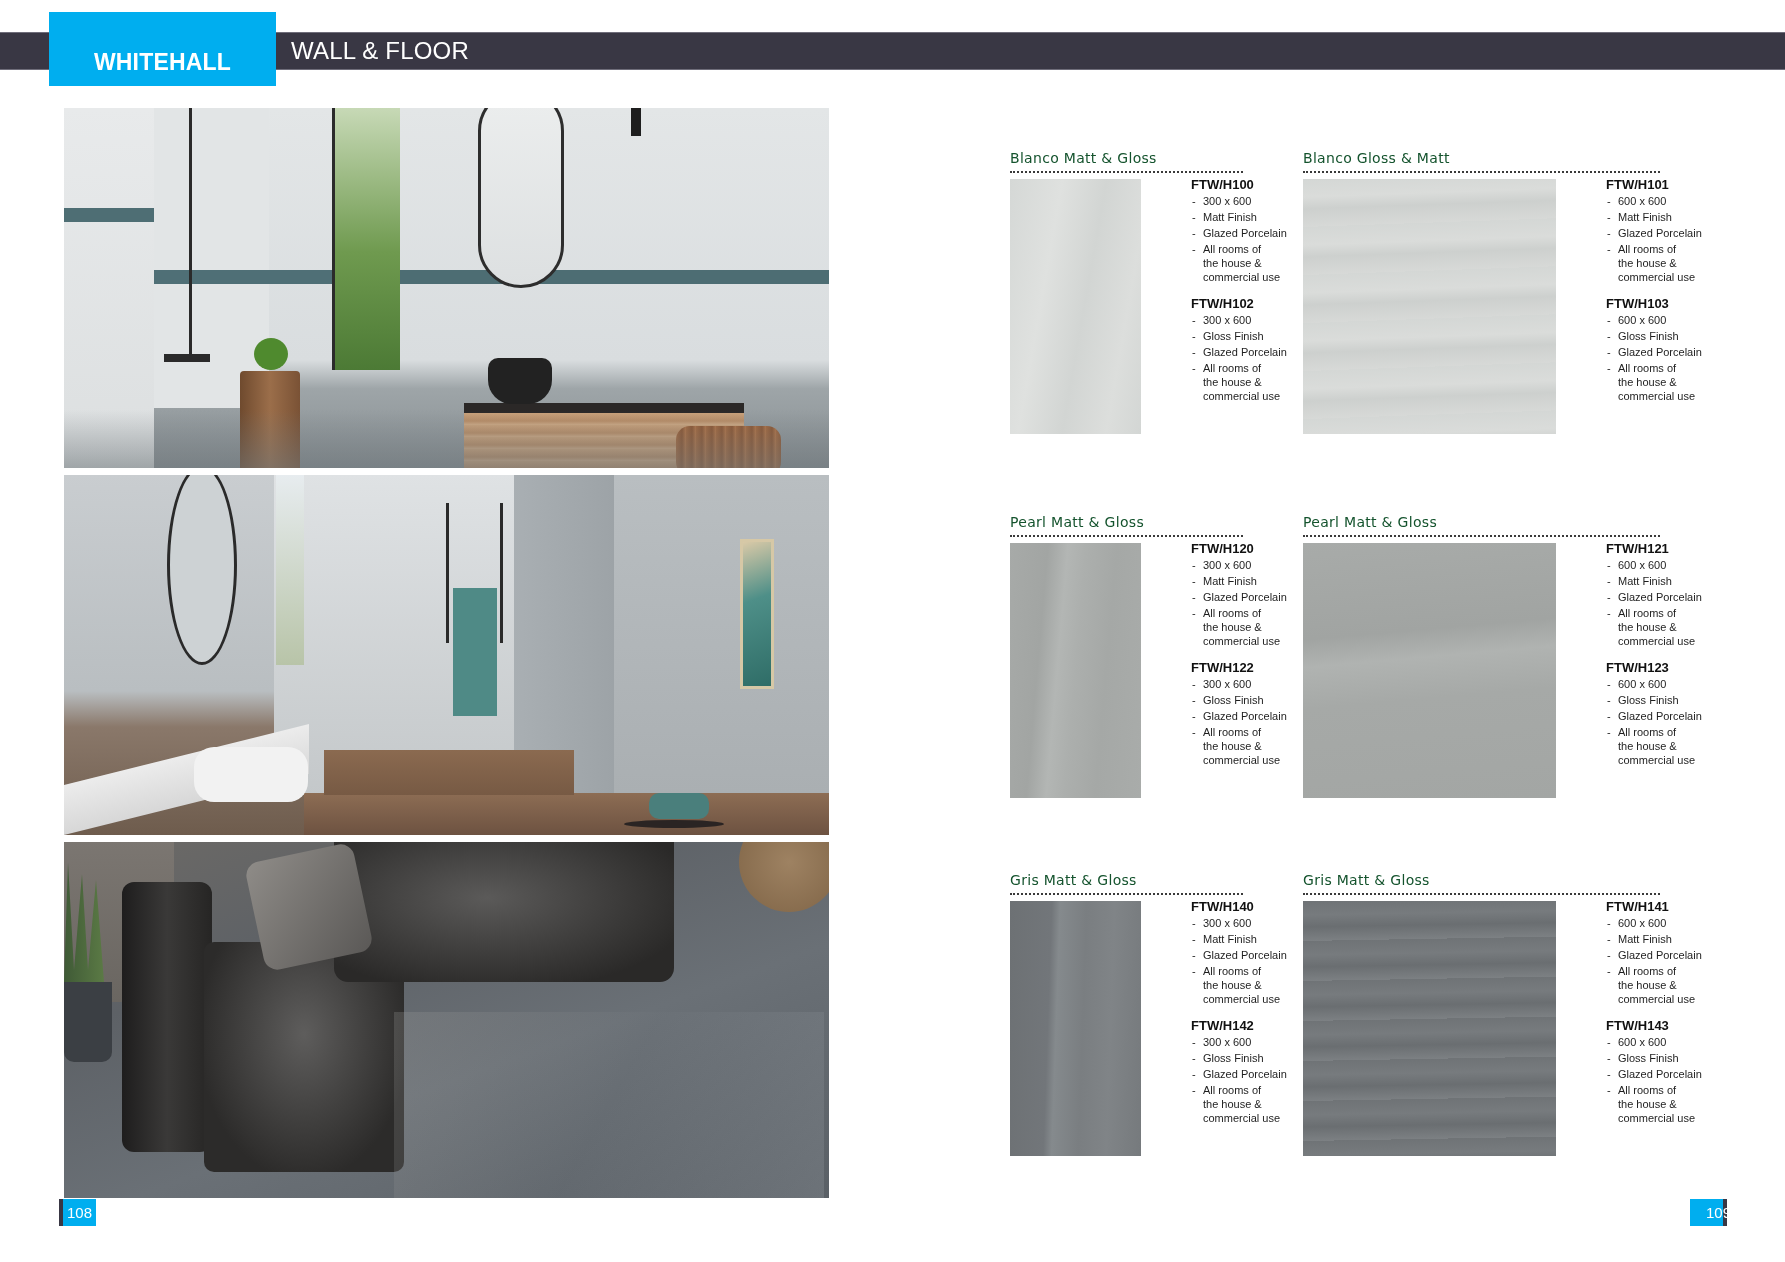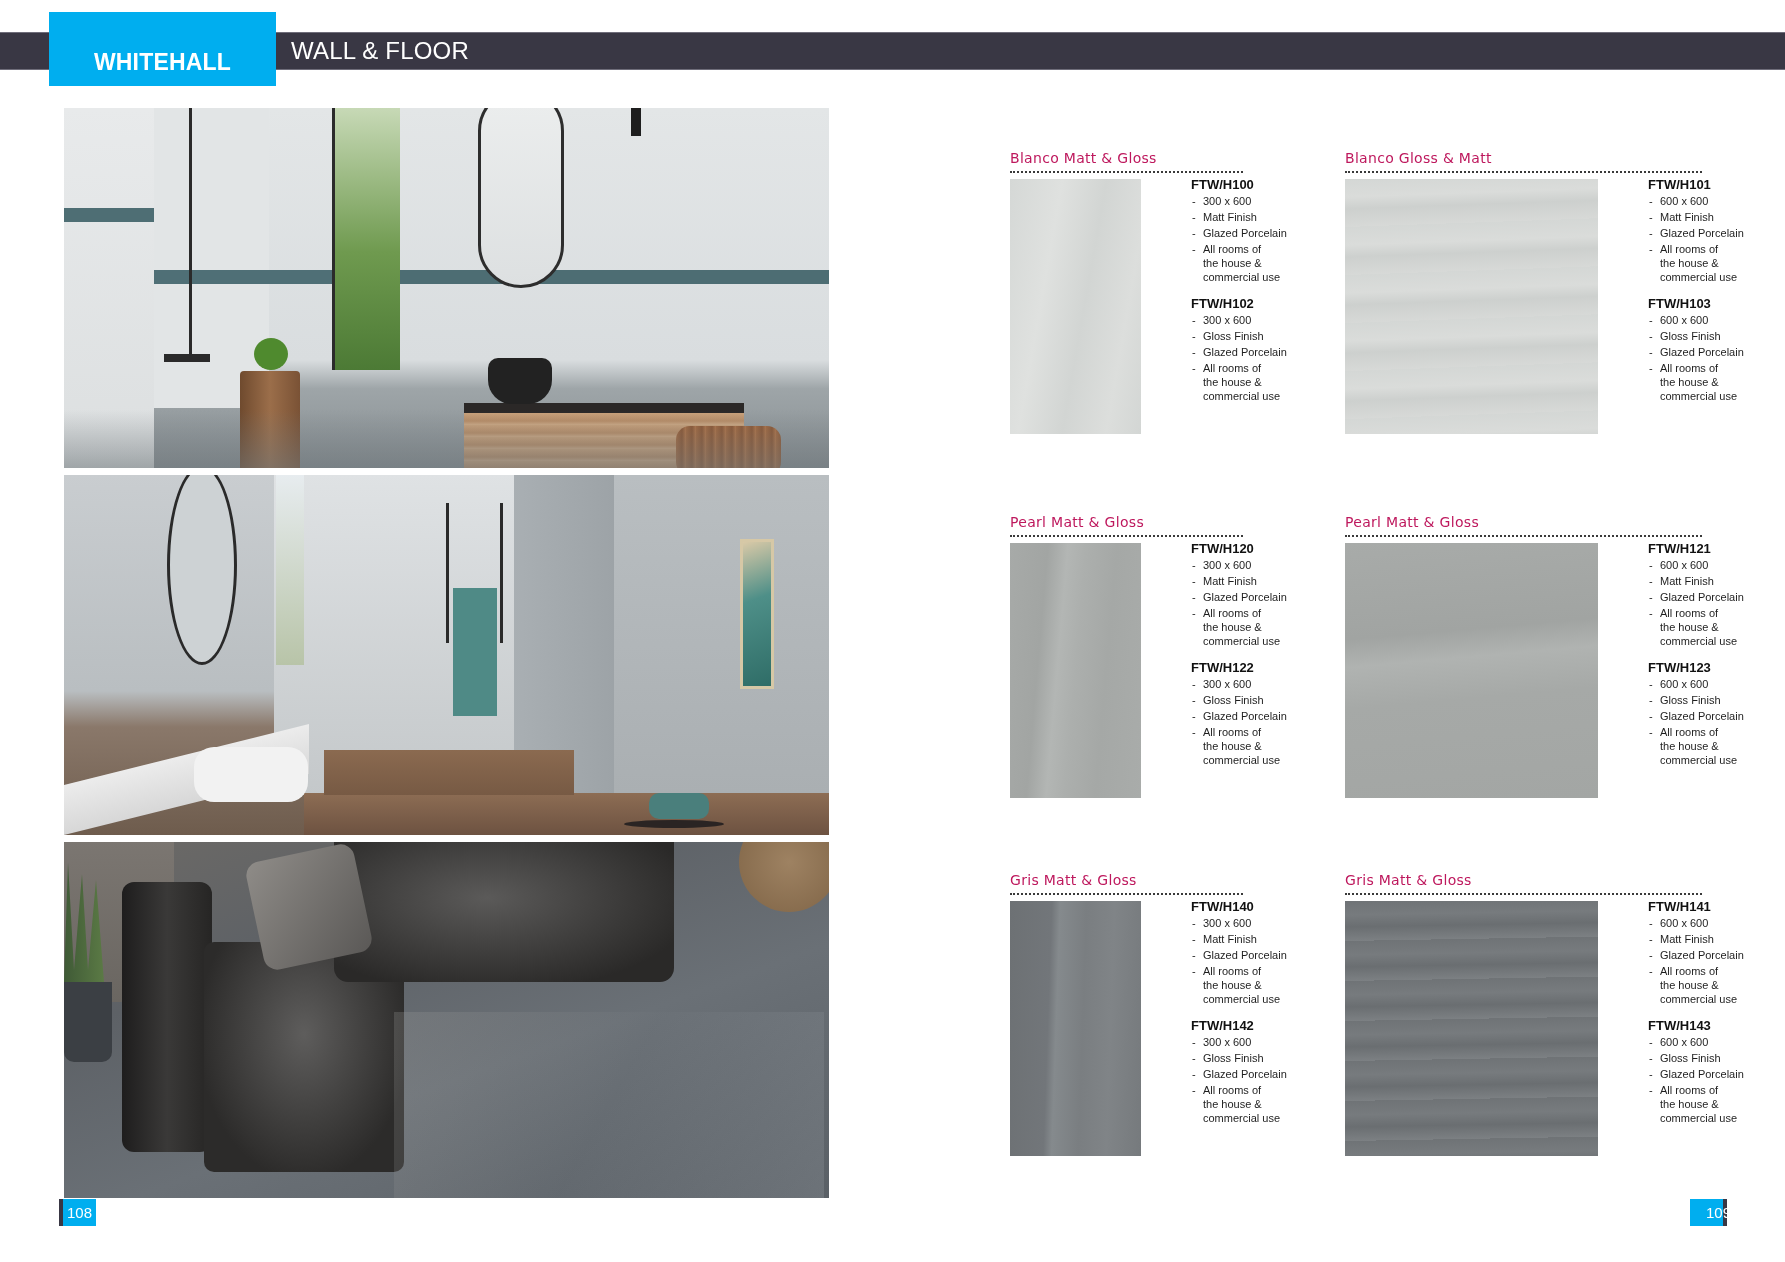--- a/index.html
+++ b/index.html
@@ -19,36 +19,36 @@
   #photo2 { top: 475px; height: 360px; background: linear-gradient(180deg, #c9cdd0 0%, #b9bec1 60%, #8a786a 70%, #6e5c4d 100%); }
   #photo3 { top: 842px; height: 356px; background: linear-gradient(160deg, #6d6a66 0%, #5d6166 30%, #6a7076 60%, #5a6066 100%); }
 
   
   .page-num { position: absolute; top: 1199px; height: 27px; background: #00aeef; color: #ffffff; font-family: "Liberation Sans", sans-serif; font-size: 15px; display: flex; align-items: center; justify-content: center; }
   #page-left { left: 59px; width: 37px; border-left: 4px solid #393744; }
   #page-right { left: 1690px; width: 37px; border-right: 4px solid #393744; padding-left: 24px; }
 
   
   .group { position: absolute; }
-  .group-title { font-family: "DejaVu Sans", sans-serif; font-size: 14px; color: #be185d; letter-spacing: 0.3px; height: 21px; white-space: nowrap; }
+  .group-title { font-family: "DejaVu Sans", sans-serif; font-size: 14px; color: #14532d; letter-spacing: 0.3px; height: 21px; white-space: nowrap; }
   .rule { height: 0; border-top: 2px dotted #3a3a3a; margin-top: 0px; }
   .group-body { position: relative; margin-top: 6px; }
   .swatch { position: absolute; left: 0; top: 0; }
   .specs { position: absolute; top: -2px; font-family: "DejaVu Sans", sans-serif; margin-left: 43px; }
   .spec-block { margin-bottom: 12px; }
   .code { font-family: "Liberation Sans", sans-serif; font-weight: bold; font-size: 13px; color: #111111; line-height: 16px; margin-bottom: 1px; }
   .spec-list { list-style: none; }
   .spec-list li { position: relative; font-family: "Liberation Sans", sans-serif; font-size: 11px; color: #1e1e1e; line-height: 14px; padding-left: 12px; margin-bottom: 2px; }
   .spec-list li::before { content: "-"; position: absolute; left: 1px; top: 0; }
   .spec-list li .sub { display: block; }
 
   .g-left { left: 1010px; width: 233px; }
   .g-left .swatch { width: 131px; height: 255px; }
   .g-left .specs { left: 138px; width: 100px; }
-  .g-right { left: 1345px; width: 357px; }
+  .g-right { left: 1303px; width: 357px; }
   .g-right .swatch { width: 253px; height: 255px; }
   .g-right .specs { left: 260px; width: 100px; }
 
   #g1 { top: 150px; } #g2 { top: 150px; }
   #g3 { top: 514px; } #g4 { top: 514px; }
   #g5 { top: 872px; } #g6 { top: 872px; }
 
   .sw-blanco-l { background: linear-gradient(100deg, #d5d8d6 0%, #dfe1df 30%, #d2d5d3 55%, #dcdedc 80%, #d3d6d4 100%); }
   .sw-blanco-r { background: repeating-linear-gradient(178deg, #d4d7d5 0px, #dadcda 18px, #cdd0ce 30px, #d7d9d7 48px); }
   .sw-pearl-l { background: linear-gradient(95deg, #a7aaa8 0%, #a2a5a3 25%, #b3b6b4 38%, #acafad 50%, #a5a8a6 70%, #a9acaa 100%); }

